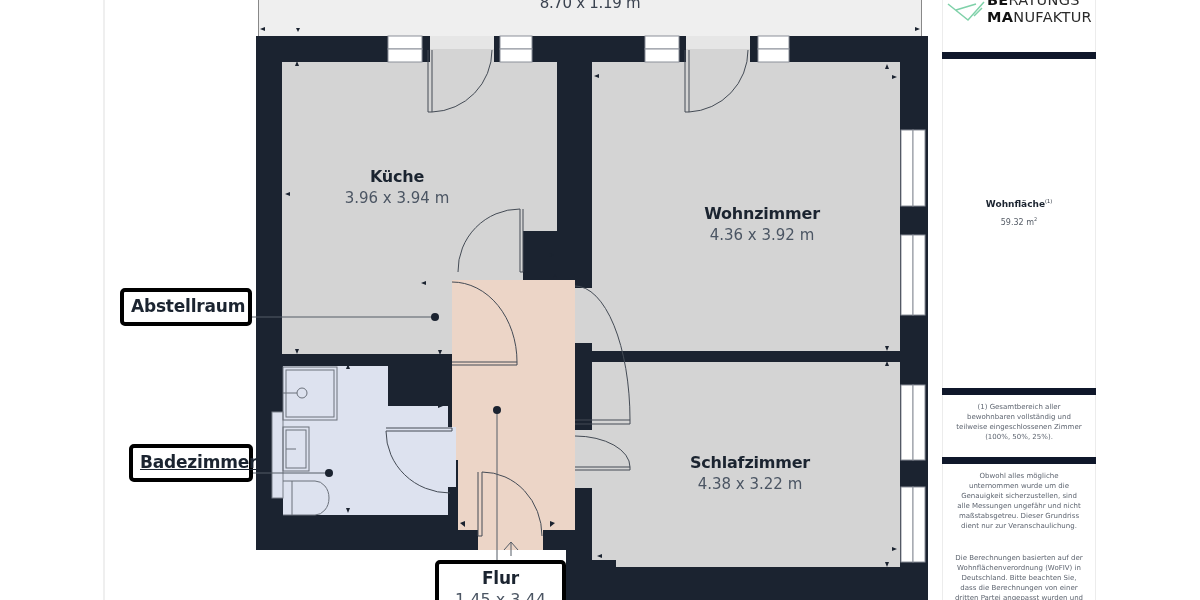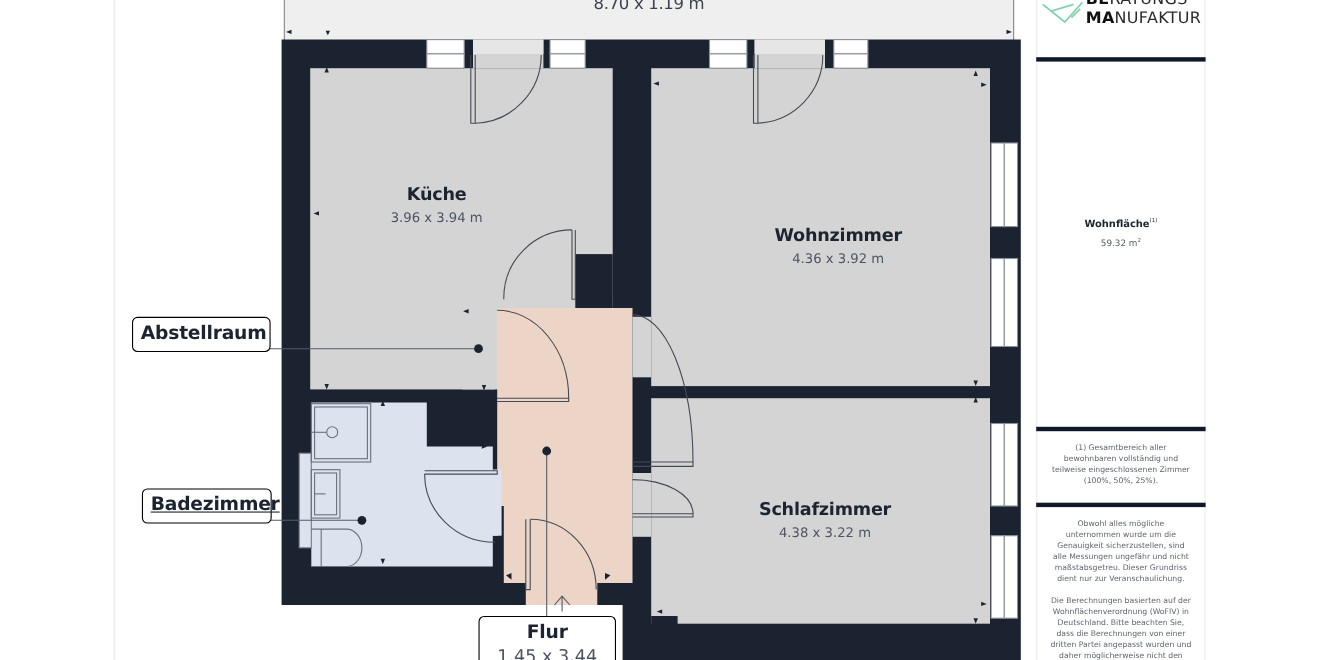--- a/index.html
+++ b/index.html
@@ -10,48 +10,48 @@
   }
   .left-edge { position: absolute; left: 103px; top: 0; width: 2px; height: 600px; background: #efefef; }
   .plan { position: absolute; left: 0; top: 0; width: 940px; height: 424px; }
   .plan svg { position: absolute; left: 0; top: 0; }
 
   .room-label {
     position: absolute; text-align: center; color: #1b2430; white-space: nowrap;
     transform: translateX(-50%);
   }
   .room-name { font-weight: bold; font-size: 16px; line-height: 20px; letter-spacing: -0.2px; }
-  .room-dim { font-size: 12px; line-height: 22px; color: #4b5563; }
+  .room-dim { font-size: 15px; line-height: 22px; color: #4b5563; }
 
   .callout {
-    position: absolute; background: #fff; border: 1px solid #000000; border-radius: 5px;
+    position: absolute; background: #fff; border: 4px solid #000000; border-radius: 5px;
     text-align: center; color: #1b2430; padding: 4px 7px 5px;
   }
   .callout .room-name { font-size: 17px; line-height: 21px; }
   .callout .room-dim { font-size: 16px; line-height: 21px; }
 
   .top-dim {
     position: absolute; left: 258px; top: -6px; width: 664px; text-align: center;
     font-size: 15px; color: #3b4350; letter-spacing: -0.3px;
   }
 
   
   .sidebar { position: absolute; left: 942px; top: 0; width: 154px; height: 600px; }
   .sb-border { position: absolute; top: 0; bottom: 0; width: 1px; background: #ececec; }
-  .sb-section { position: absolute; left: 0; width: 154px; border-bottom: 4px solid #0f172a; }
+  .sb-section { position: absolute; left: 0; width: 154px; border-bottom: 7px solid #0f172a; }
   .logo { top: 0; height: 52px; }
   .logo-text { position: absolute; left: 45px; top: -8px; font-size: 14.5px; line-height: 17px; color: #2a2a2a; letter-spacing: 0.3px; }
   .logo-text b { font-weight: bold; color: #111; }
   .area { top: 52px; height: 336px; }
   .area-title { position: absolute; top: 146px; width: 100%; text-align: center; font-size: 9px; font-weight: bold; color: #1b2430; }
   .area-title sup { font-size: 5px; font-weight: normal; }
   .area-value { position: absolute; top: 164px; width: 100%; text-align: center; font-size: 8px; color: #555c66; }
   .area-value sup { font-size: 5px; }
   .note { top: 388px; height: 69px; }
-  .note p, .disclaimer p { margin: 0; padding: 0 12px; text-align: center; font-size: 7px; line-height: 10px; color: #5e6570; }
+  .note p, .disclaimer p { margin: 0; padding: 12px 12px; text-align: center; font-size: 7px; line-height: 10px; color: #5e6570; }
   .note p { padding-top: 14px; }
   .disclaimer { top: 457px; height: 130px; border-bottom: none; }
   .disclaimer p { padding-top: 14px; }
   .disclaimer p + p { padding-top: 10px; }
 </style>
 </head>
 <body>
 
 <div class="left-edge"></div>
 

